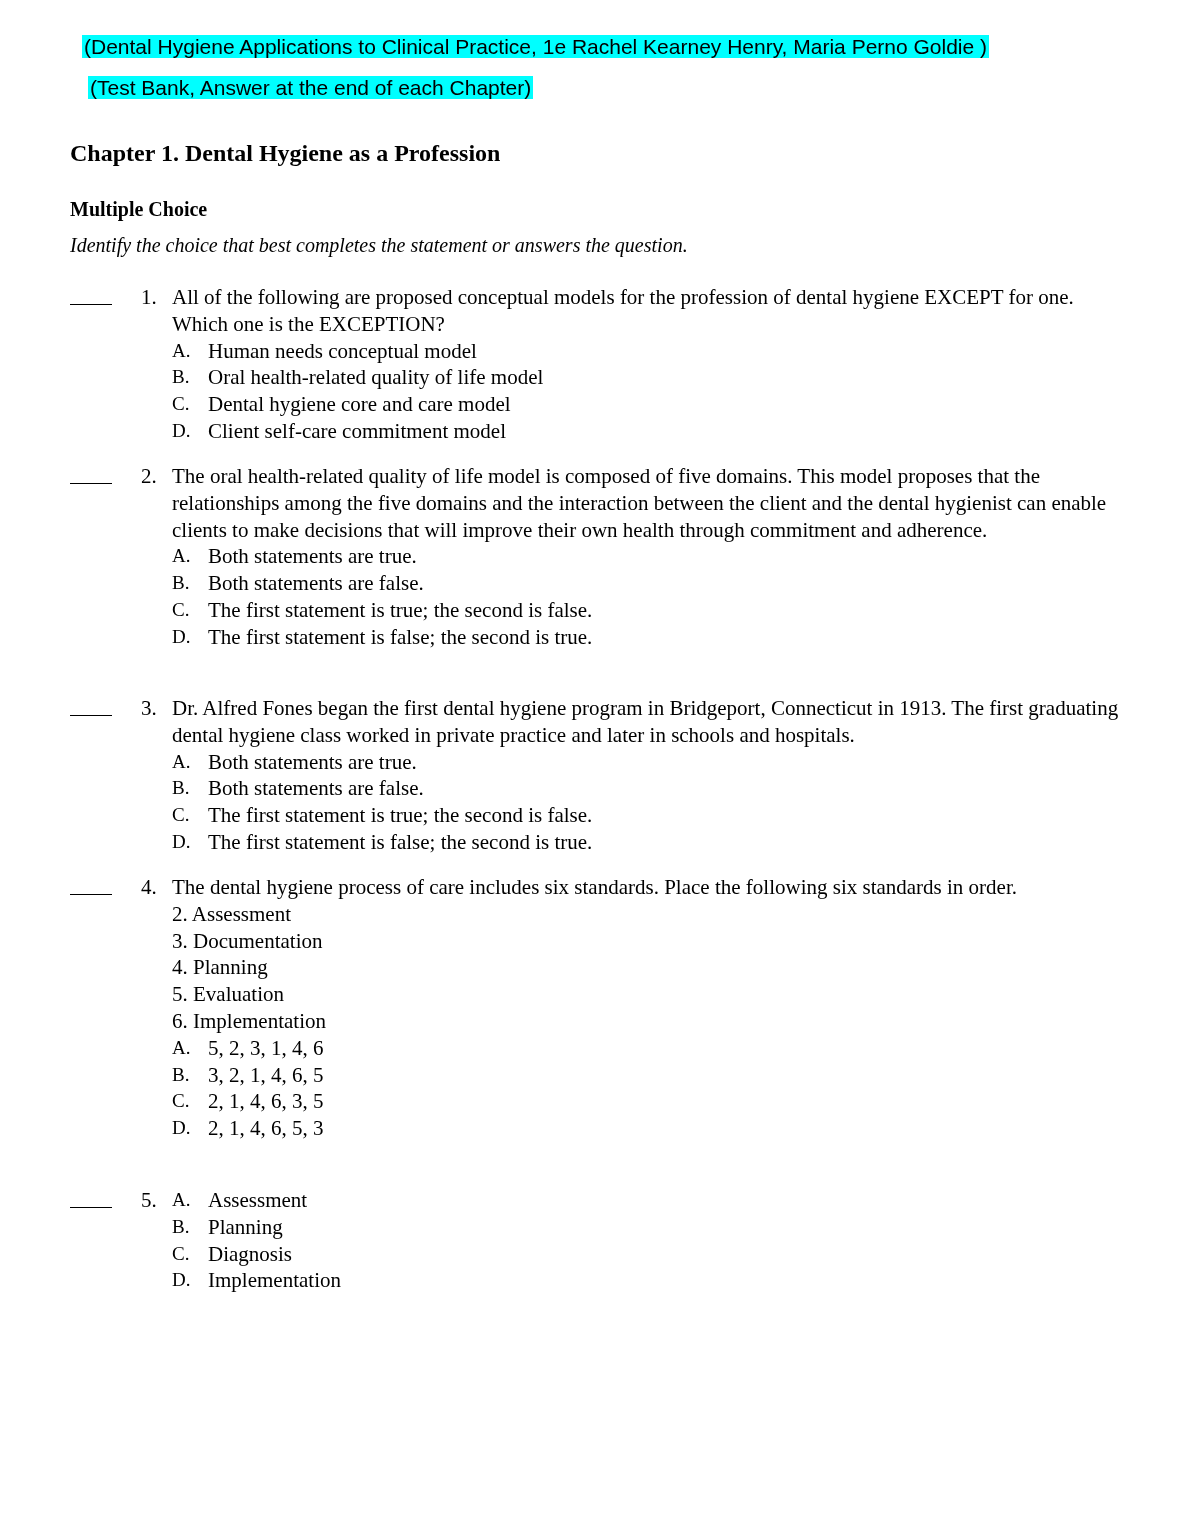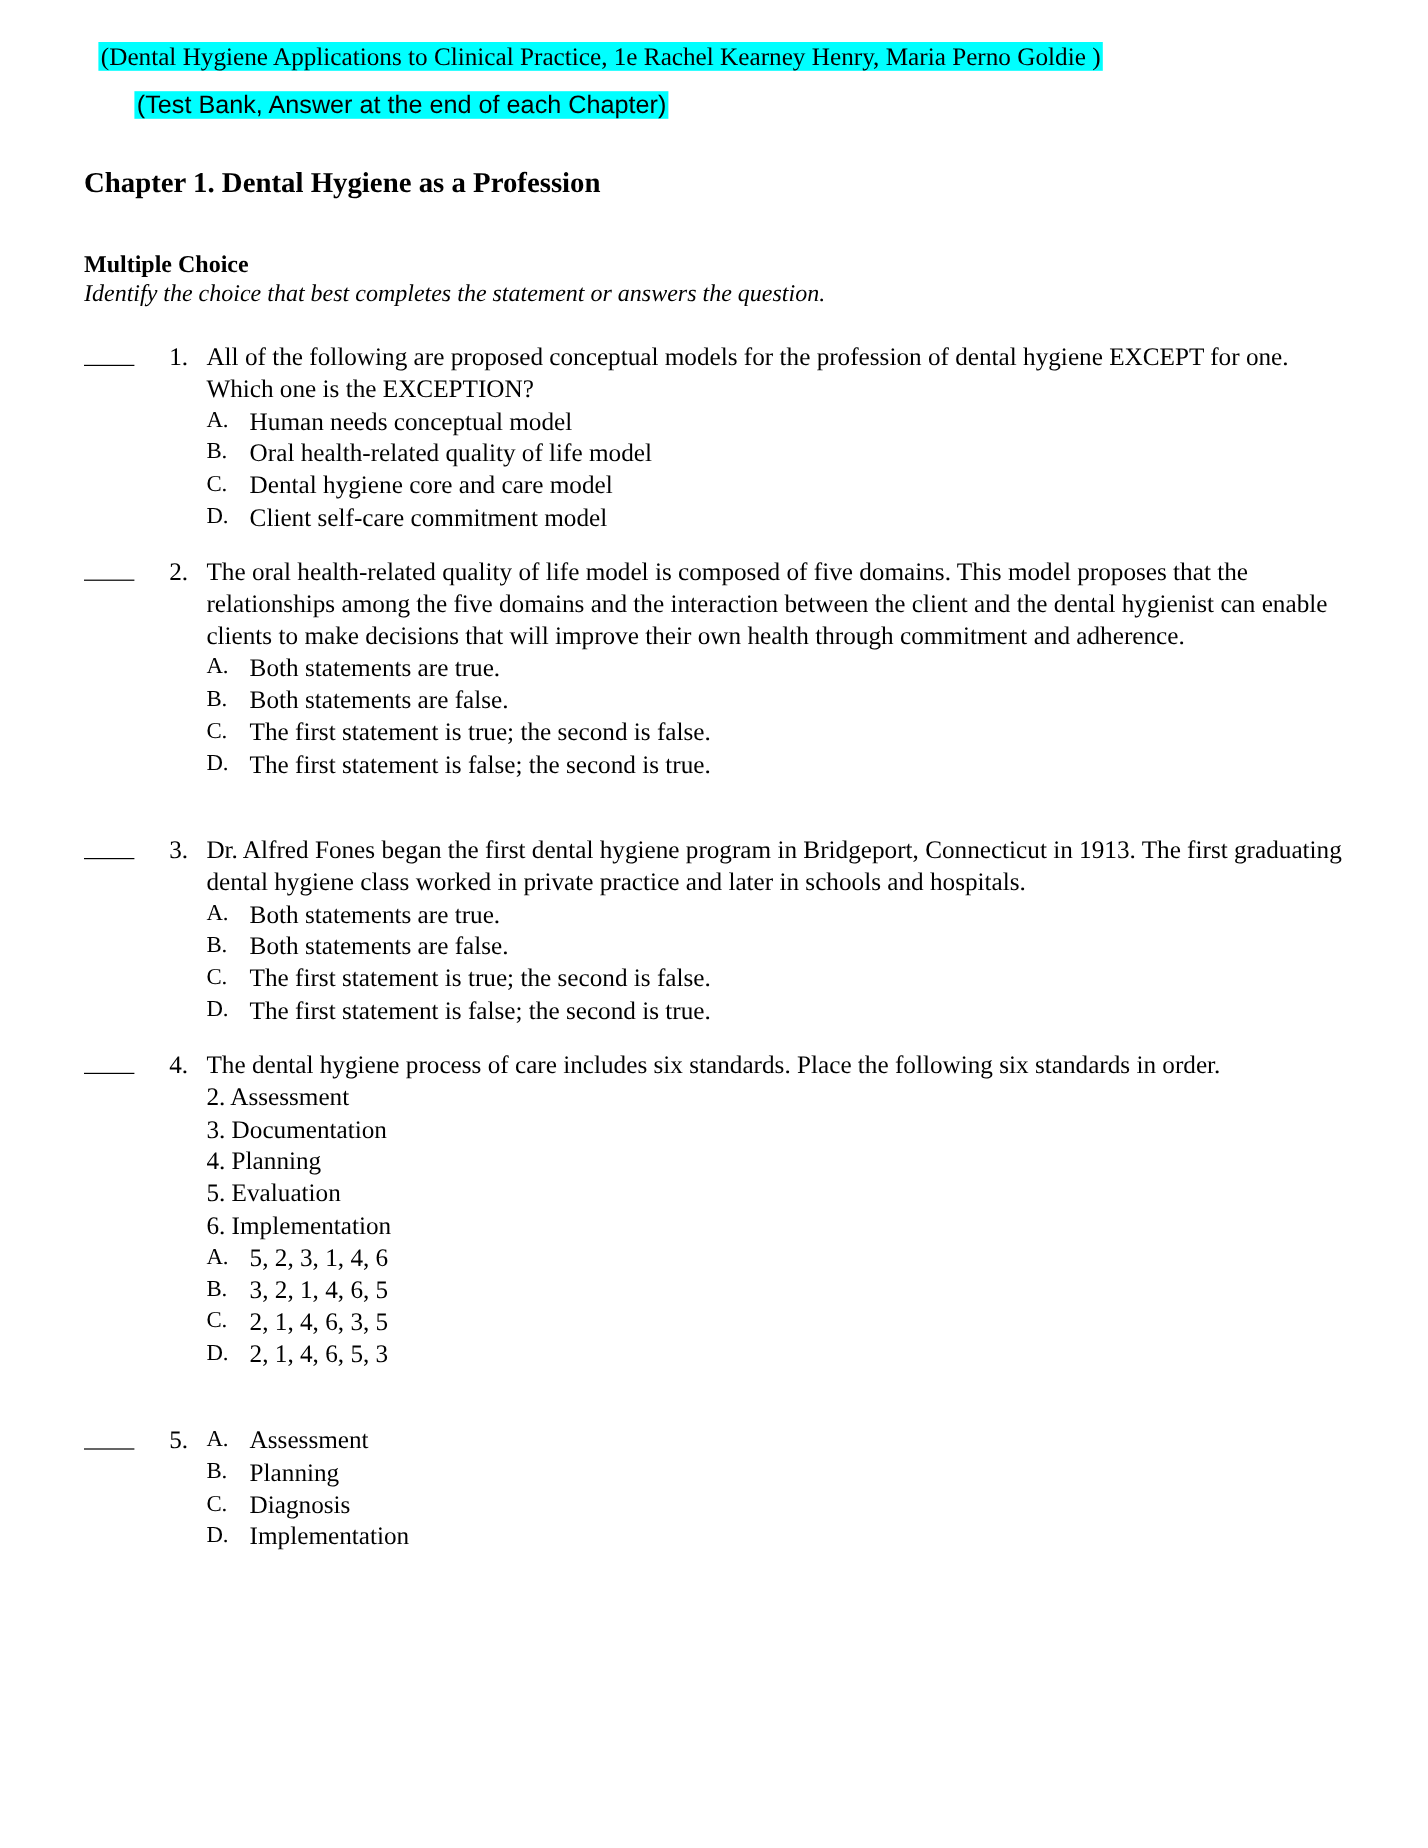--- a/index.html
+++ b/index.html
@@ -20,34 +20,34 @@
       font-family: "Liberation Sans", sans-serif;
       font-size: 21px;
       line-height: 26px;
       white-space: nowrap;
     }
     .hl-line span.hl {
       background: #00ffff;
       padding: 0 2px;
     }
     #hl1 { left: 82px; top: 34px; }
-    #hl2 { left: 88px; top: 75px; margin-left: 24px; }
+    #hl2 { left: 88px; top: 75px; }
 
     #chapter-title {
       position: absolute;
       left: 70px;
       top: 140px;
       font-size: 24px;
       font-weight: bold;
       white-space: nowrap;
     }
     #section-title {
       position: absolute;
       left: 70px;
-      top: 210px;
+      top: 198px;
       font-size: 20px;
       font-weight: bold;
     }
     #section-instructions {
       position: absolute;
       left: 70px;
       top: 234px;
       font-size: 20px;
       font-style: italic;
       white-space: nowrap;
@@ -105,21 +105,21 @@
     #q1 { top: 284px; }
     #q2 { top: 463px; }
     #q3 { top: 695px; }
     #q4 { top: 874px; }
     #q5 { top: 1187px; }
   </style>
 </head>
 <body>
 
 <div class="hl-line" id="hl1">
-  <span class="hl" style="background: rgb(0, 255, 255); font-family: Liberation Serif, serif;">(Dental Hygiene Applications to Clinical Practice, 1e Rachel Kearney Henry, Maria Perno Goldie )</span>
+  <span class="hl" style="background: rgb(0, 255, 255);">(Dental Hygiene Applications to Clinical Practice, 1e Rachel Kearney Henry, Maria Perno Goldie )</span>
 </div>
 <div class="hl-line" id="hl2">
   <span class="hl" style="background: rgb(0, 255, 255);">(Test Bank, Answer at the end of each Chapter)</span>
 </div>
 
 <div id="chapter-title">Chapter 1. Dental Hygiene as a Profession</div>
 <div id="section-title">Multiple Choice</div>
 <div id="section-instructions">Identify the choice that best completes the statement or answers the question.</div>
 
 <div class="question" id="q1">

